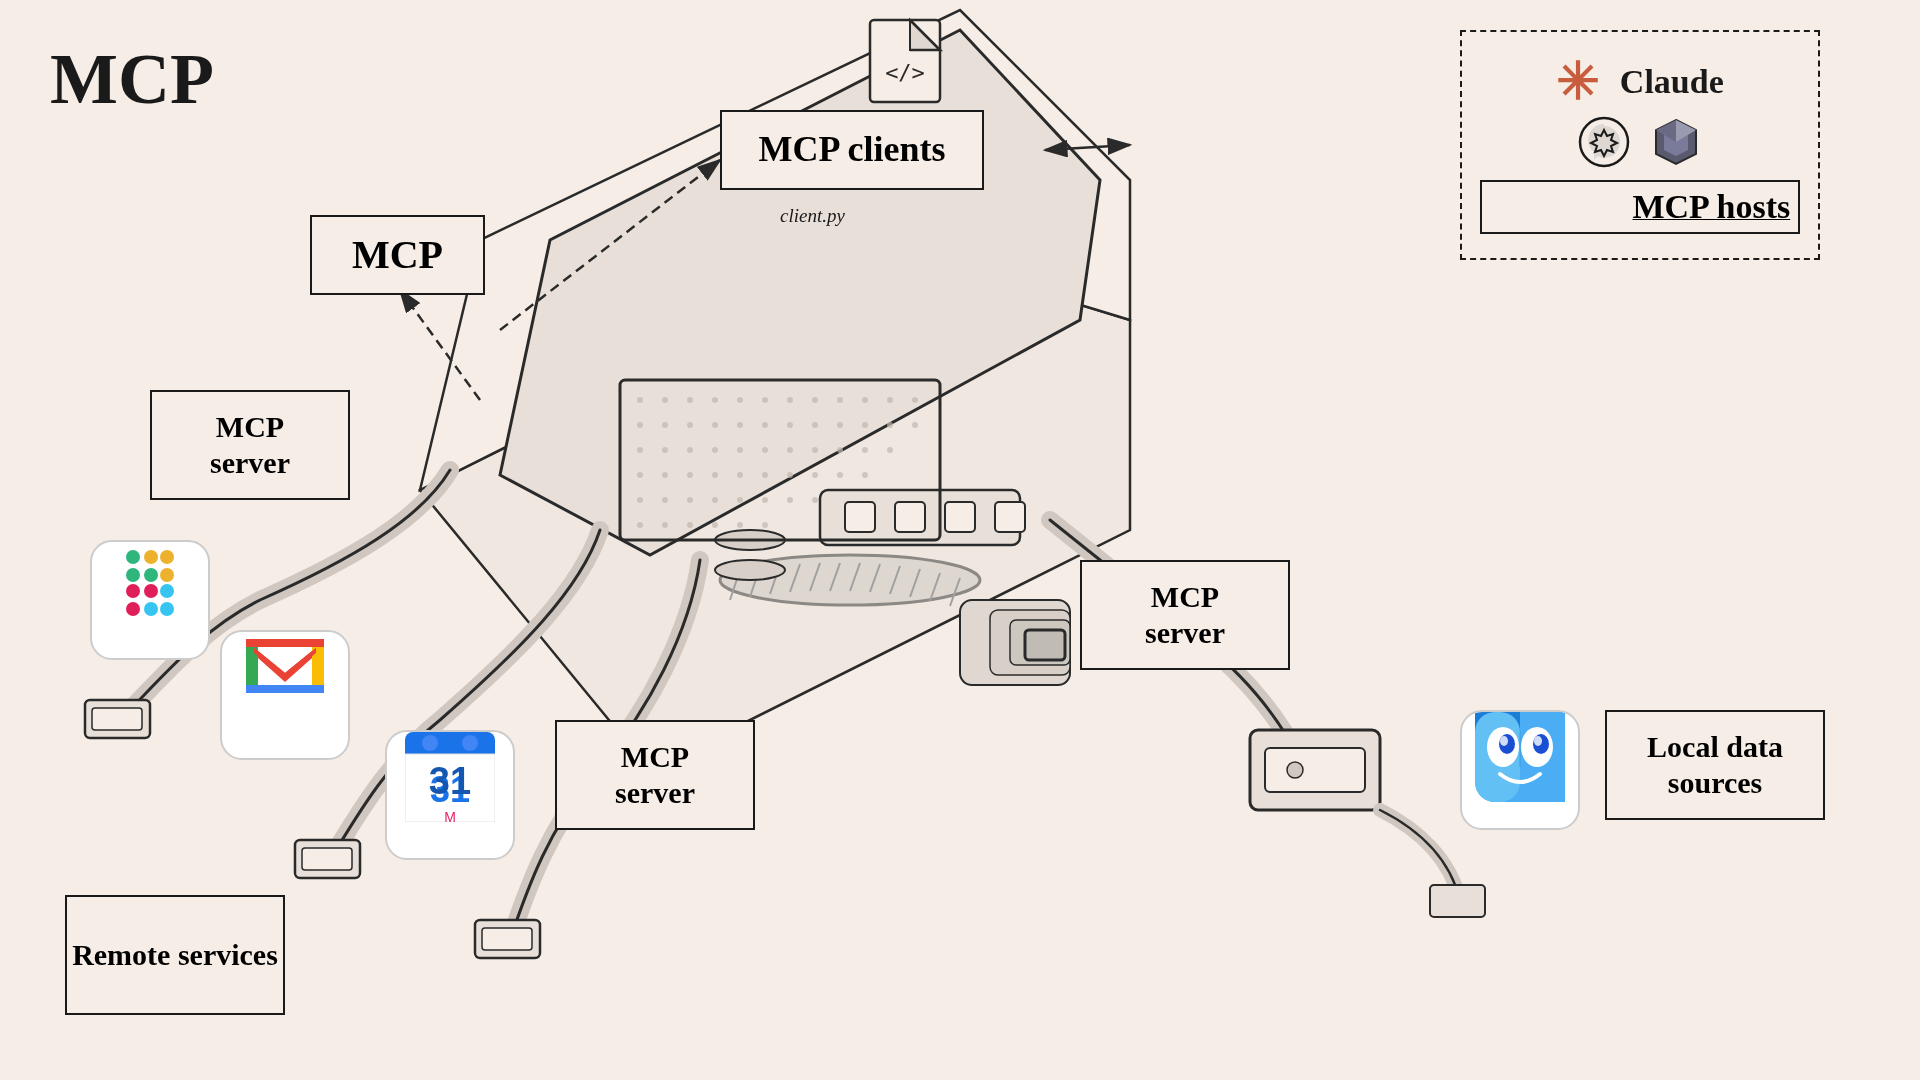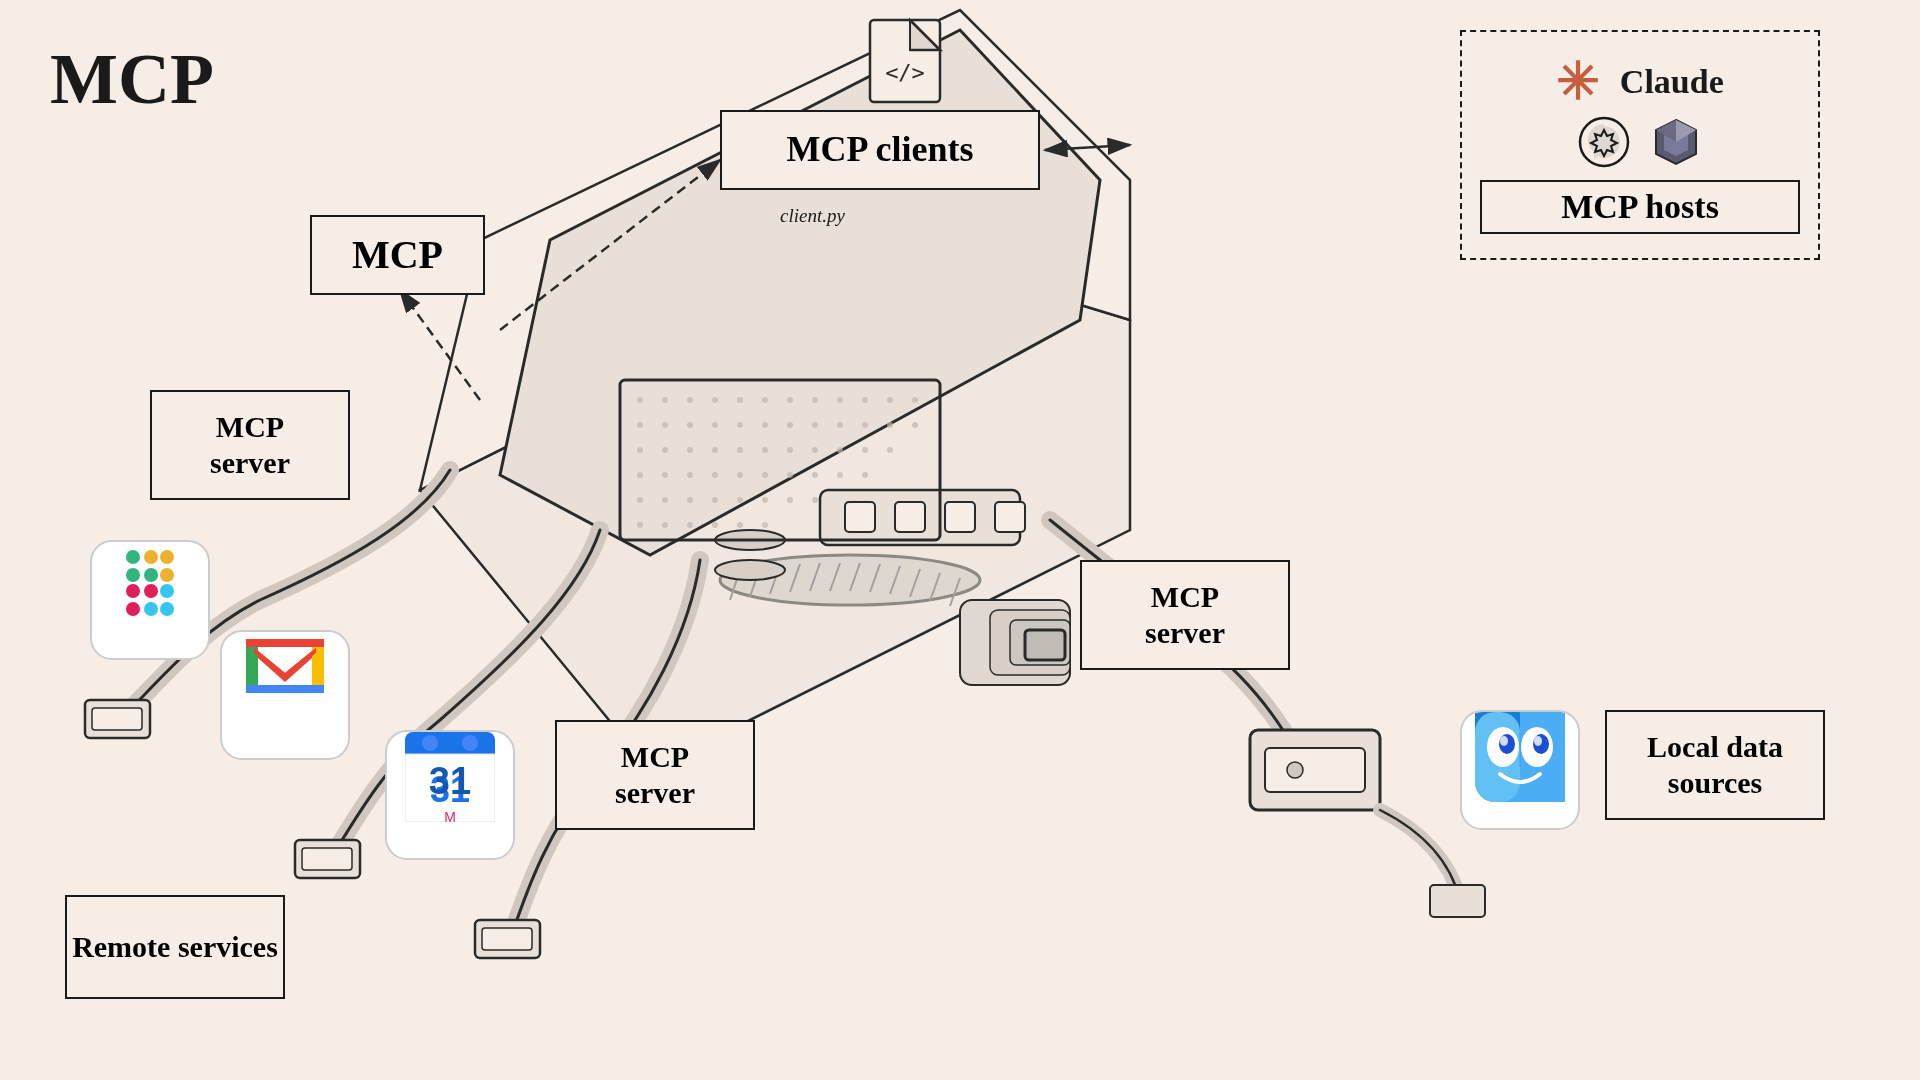--- a/index.html
+++ b/index.html
@@ -45,21 +45,21 @@
       flex-direction: column;
       align-items: center;
       justify-content: center;
       text-align: center;
     }
 
     
     .mcp-clients {
       top: 110px;
       left: 720px;
-      width: 320px;
+      width: 264px;
       height: 80px;
       font-size: 36px;
     }
 
     
     .client-py {
       position: absolute;
       top: 205px;
       left: 780px;
       font-size: 19px;
@@ -115,21 +115,21 @@
       width: 200px;
       height: 110px;
       font-size: 30px;
     }
 
     
     .remote-services {
       top: 895px;
       left: 65px;
       width: 220px;
-      height: 104px;
+      height: 120px;
       font-size: 30px;
       text-align: center;
     }
 
     
     .local-data {
       top: 710px;
       right: 95px;
       width: 220px;
       height: 110px;
@@ -369,21 +369,21 @@
       <path d="M26 14 L29 20 L35 18 L33 24 L39 27 L33 30 L35 36 L29 34 L26 40 L23 34 L17 36 L19 30 L13 27 L19 24 L17 18 L23 20 Z" fill="none" stroke="#1a1a1a" stroke-width="2"></path>
     </svg>
 
     <svg width="52" height="52" viewBox="0 0 52 52">
       <polygon points="26,4 46,14 46,38 26,48 6,38 6,14" fill="#5a5a6e" stroke="#2a2a2a" stroke-width="2"></polygon>
       <polygon points="26,12 38,18 38,34 26,40 14,34 14,18" fill="#7a7a9a"></polygon>
       <polygon points="26,4 46,14 26,26" fill="#9a9ab0"></polygon>
       <polygon points="26,4 6,14 26,26" fill="#6a6a85"></polygon>
     </svg>
   </div>
-  <div style="border:2.5px solid #1a1a1a;width:90%;padding:6px 16px;text-align:center;">
+  <div style="border:2.5px solid #1a1a1a;width:90%;padding:6px 8px;text-align:right;text-decoration:underline;">
     <span style="font-size:34px;font-weight:bold;">MCP hosts</span>
   </div>
 </div>
 
 <div class="box mcp-box">
   <span>MCP</span>
 </div>
 
 <div class="box mcp-server-1">
   <span>MCP<br>server</span>

